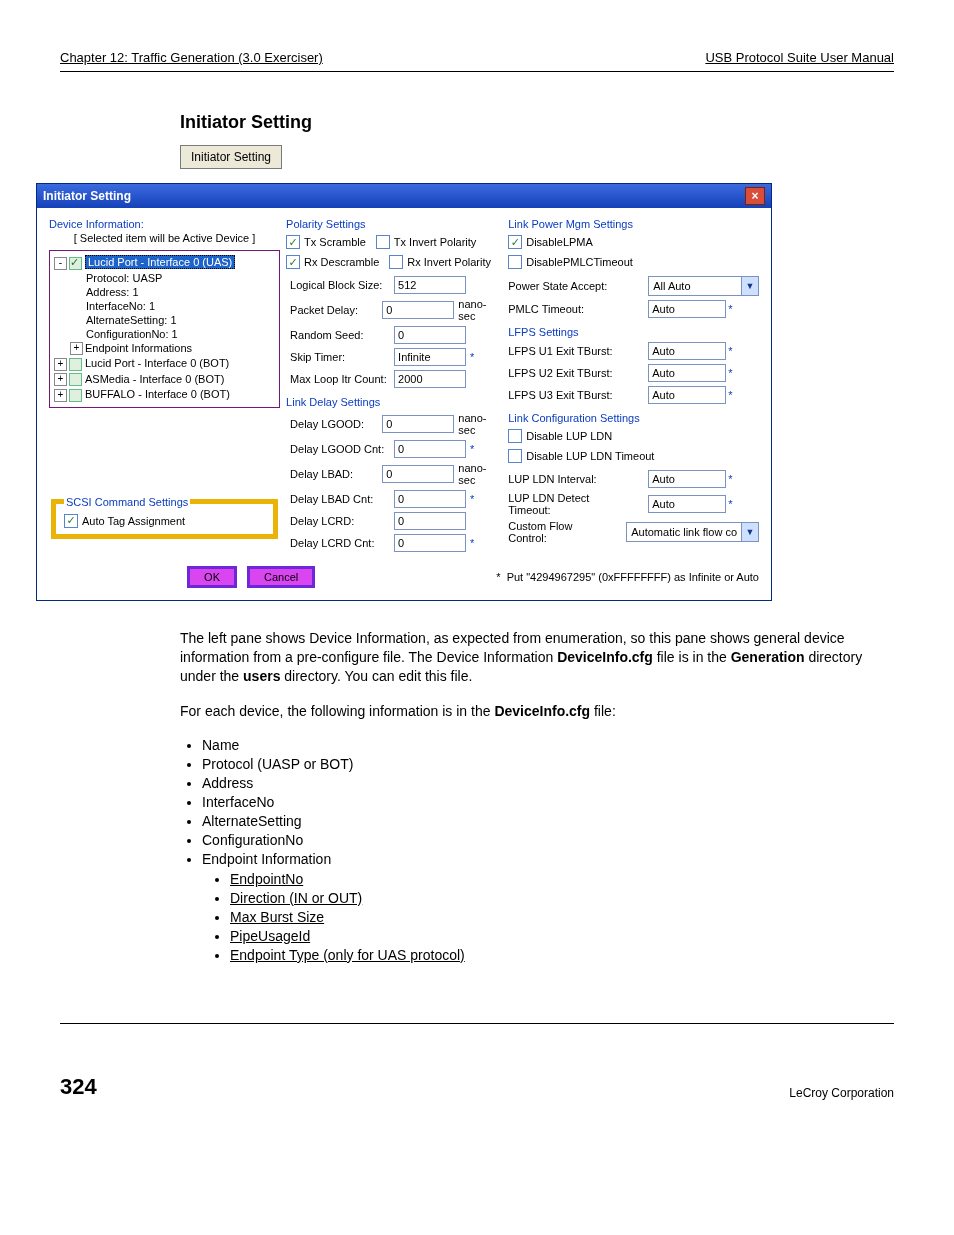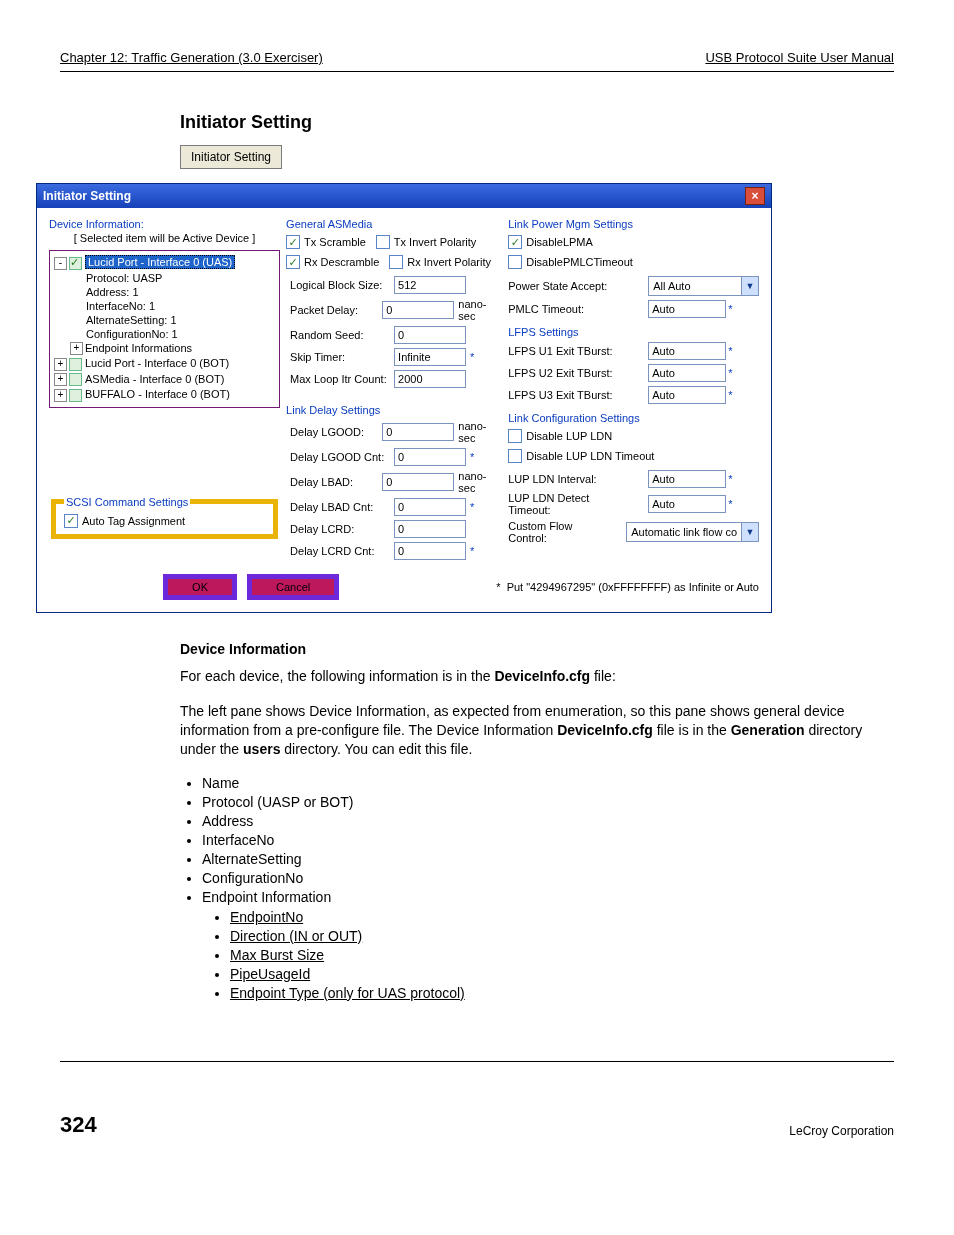--- a/index.html
+++ b/index.html
@@ -46,21 +46,21 @@
   .combo .val { padding:0 4px; flex:1; white-space:nowrap; overflow:hidden; }
   .combo .arrow { width:16px; height:100%; background:#cfe0ff; border-left:1px solid #7a93bf; display:flex; align-items:center; justify-content:center; color:#123a8a; font-size:9px; }
   .star { color:#0a3cc0; }
 
   .col-right .rline { display:flex; align-items:center; gap:22px; margin:4px 0; }
   .col-right .rline .lbl { width:118px; }
   .col-right .rline .field { flex:1; }
 
   .dlg-foot { display:flex; align-items:center; padding:6px 12px 12px 12px; gap:10px; }
   .dlg-foot .spacer { flex:1; }
-  .dlg-btn { border:5px solid #6d28d9; background:#be185d; padding:2px 24px; font-size:11px; }
+  .dlg-btn { border:3px solid #6d28d9; background:#d946ef; padding:2px 14px; font-size:11px; }
   .footnote-r { font-size:11px; text-align:right; }
 
   
   h3.para-title { font-size:14px; font-weight:bold; margin:10px 0 4px 0; }
   ul.b1 { margin:6px 0 0 0; padding-left:22px; font-size:14px; }
   ul.b1 li { margin:3px 0; }
   ul.b2 { margin:4px 0 0 0; padding-left:28px; list-style-type:disc;text-decoration:underline; }
 
   .page-foot { display:flex; justify-content:space-between; align-items:flex-end; margin-top:50px; }
   .page-foot .num { font-size:22px; font-weight:bold; }
@@ -108,21 +108,21 @@
         <fieldset class="scsi">
           <legend>SCSI Command Settings</legend>
           <label class="chkbox">
               <span class="box">✓</span>
               <span>Auto Tag Assignment</span>
             </label>
         </fieldset>
       </div>
 
       <div class="col-mid">
-        <div class="grp-title">General ASMedia</div>
+        <div class="grp-title">Polarity Settings</div>
         <div style="display:flex;gap:10px;">
           <label class="cb">
               <span class="box">✓</span>
               <span>Tx Scramble</span>
             </label>
           <label class="cb">
               <span class="box"></span>
               <span>Tx Invert Polarity</span>
             </label>
         </div>
@@ -152,21 +152,21 @@
         <div class="field-line">
             <span class="lbl">Skip Timer:</span>
             <input class="txt" value="Infinite" style="">
             <span class="star">*</span>
           </div>
         <div class="field-line">
             <span class="lbl">Max Loop Itr Count:</span>
             <input class="txt" value="2000" style="">
           </div>
 
-        <div class="grp-title" style="margin-top:16px">Link Delay Settings</div>
+        <div class="grp-title" style="margin-top:8px">Link Delay Settings</div>
         <div class="field-line">
             <span class="lbl">Delay LGOOD:</span>
             <input class="txt" value="0" style="">
             <span class="unit">nano-sec</span>
           </div>
         <div class="field-line">
             <span class="lbl">Delay LGOOD Cnt:</span>
             <input class="txt" value="0" style="">
             <span class="star">*</span>
           </div>
@@ -278,26 +278,25 @@
 
     <div class="dlg-foot">
       <div style="width:188px;text-align:right"><button class="dlg-btn">OK</button></div>
       <button class="dlg-btn">Cancel</button>
       <div class="spacer"></div>
       <div class="footnote-r"><span>*</span>&nbsp;&nbsp;<span>Put "4294967295" (0xFFFFFFFF) as Infinite or Auto</span></div>
     </div>
   </div>
 
   <div class="content">
-    <h3 class="para-title">Device Information</h3>
+    <p class="body">
+      <span>The left pane shows Device Information, as expected from enumeration, so this pane shows general device information from a pre-configure file. The Device Information </span><b>DeviceInfo.cfg</b><span> file is in the </span><b>Generation</b><span> directory under the </span><b>users</b><span> directory. You can edit this file.</span>
+    </p>
     <p class="body">
       <span>For each device, the following information is in the </span><b>DeviceInfo.cfg</b><span> file:</span>
-    </p>
-    <p class="body">
-      <span>The left pane shows Device Information, as expected from enumeration, so this pane shows general device information from a pre-configure file. The Device Information </span><b>DeviceInfo.cfg</b><span> file is in the </span><b>Generation</b><span> directory under the </span><b>users</b><span> directory. You can edit this file.</span>
     </p>
     <ul class="b1">
       <li>Name</li>
       <li>Protocol (UASP or BOT)</li>
       <li>Address</li>
       <li>InterfaceNo</li>
       <li>AlternateSetting</li>
       <li>ConfigurationNo</li>
       <li><span>Endpoint Information</span>
         <ul class="b2">

